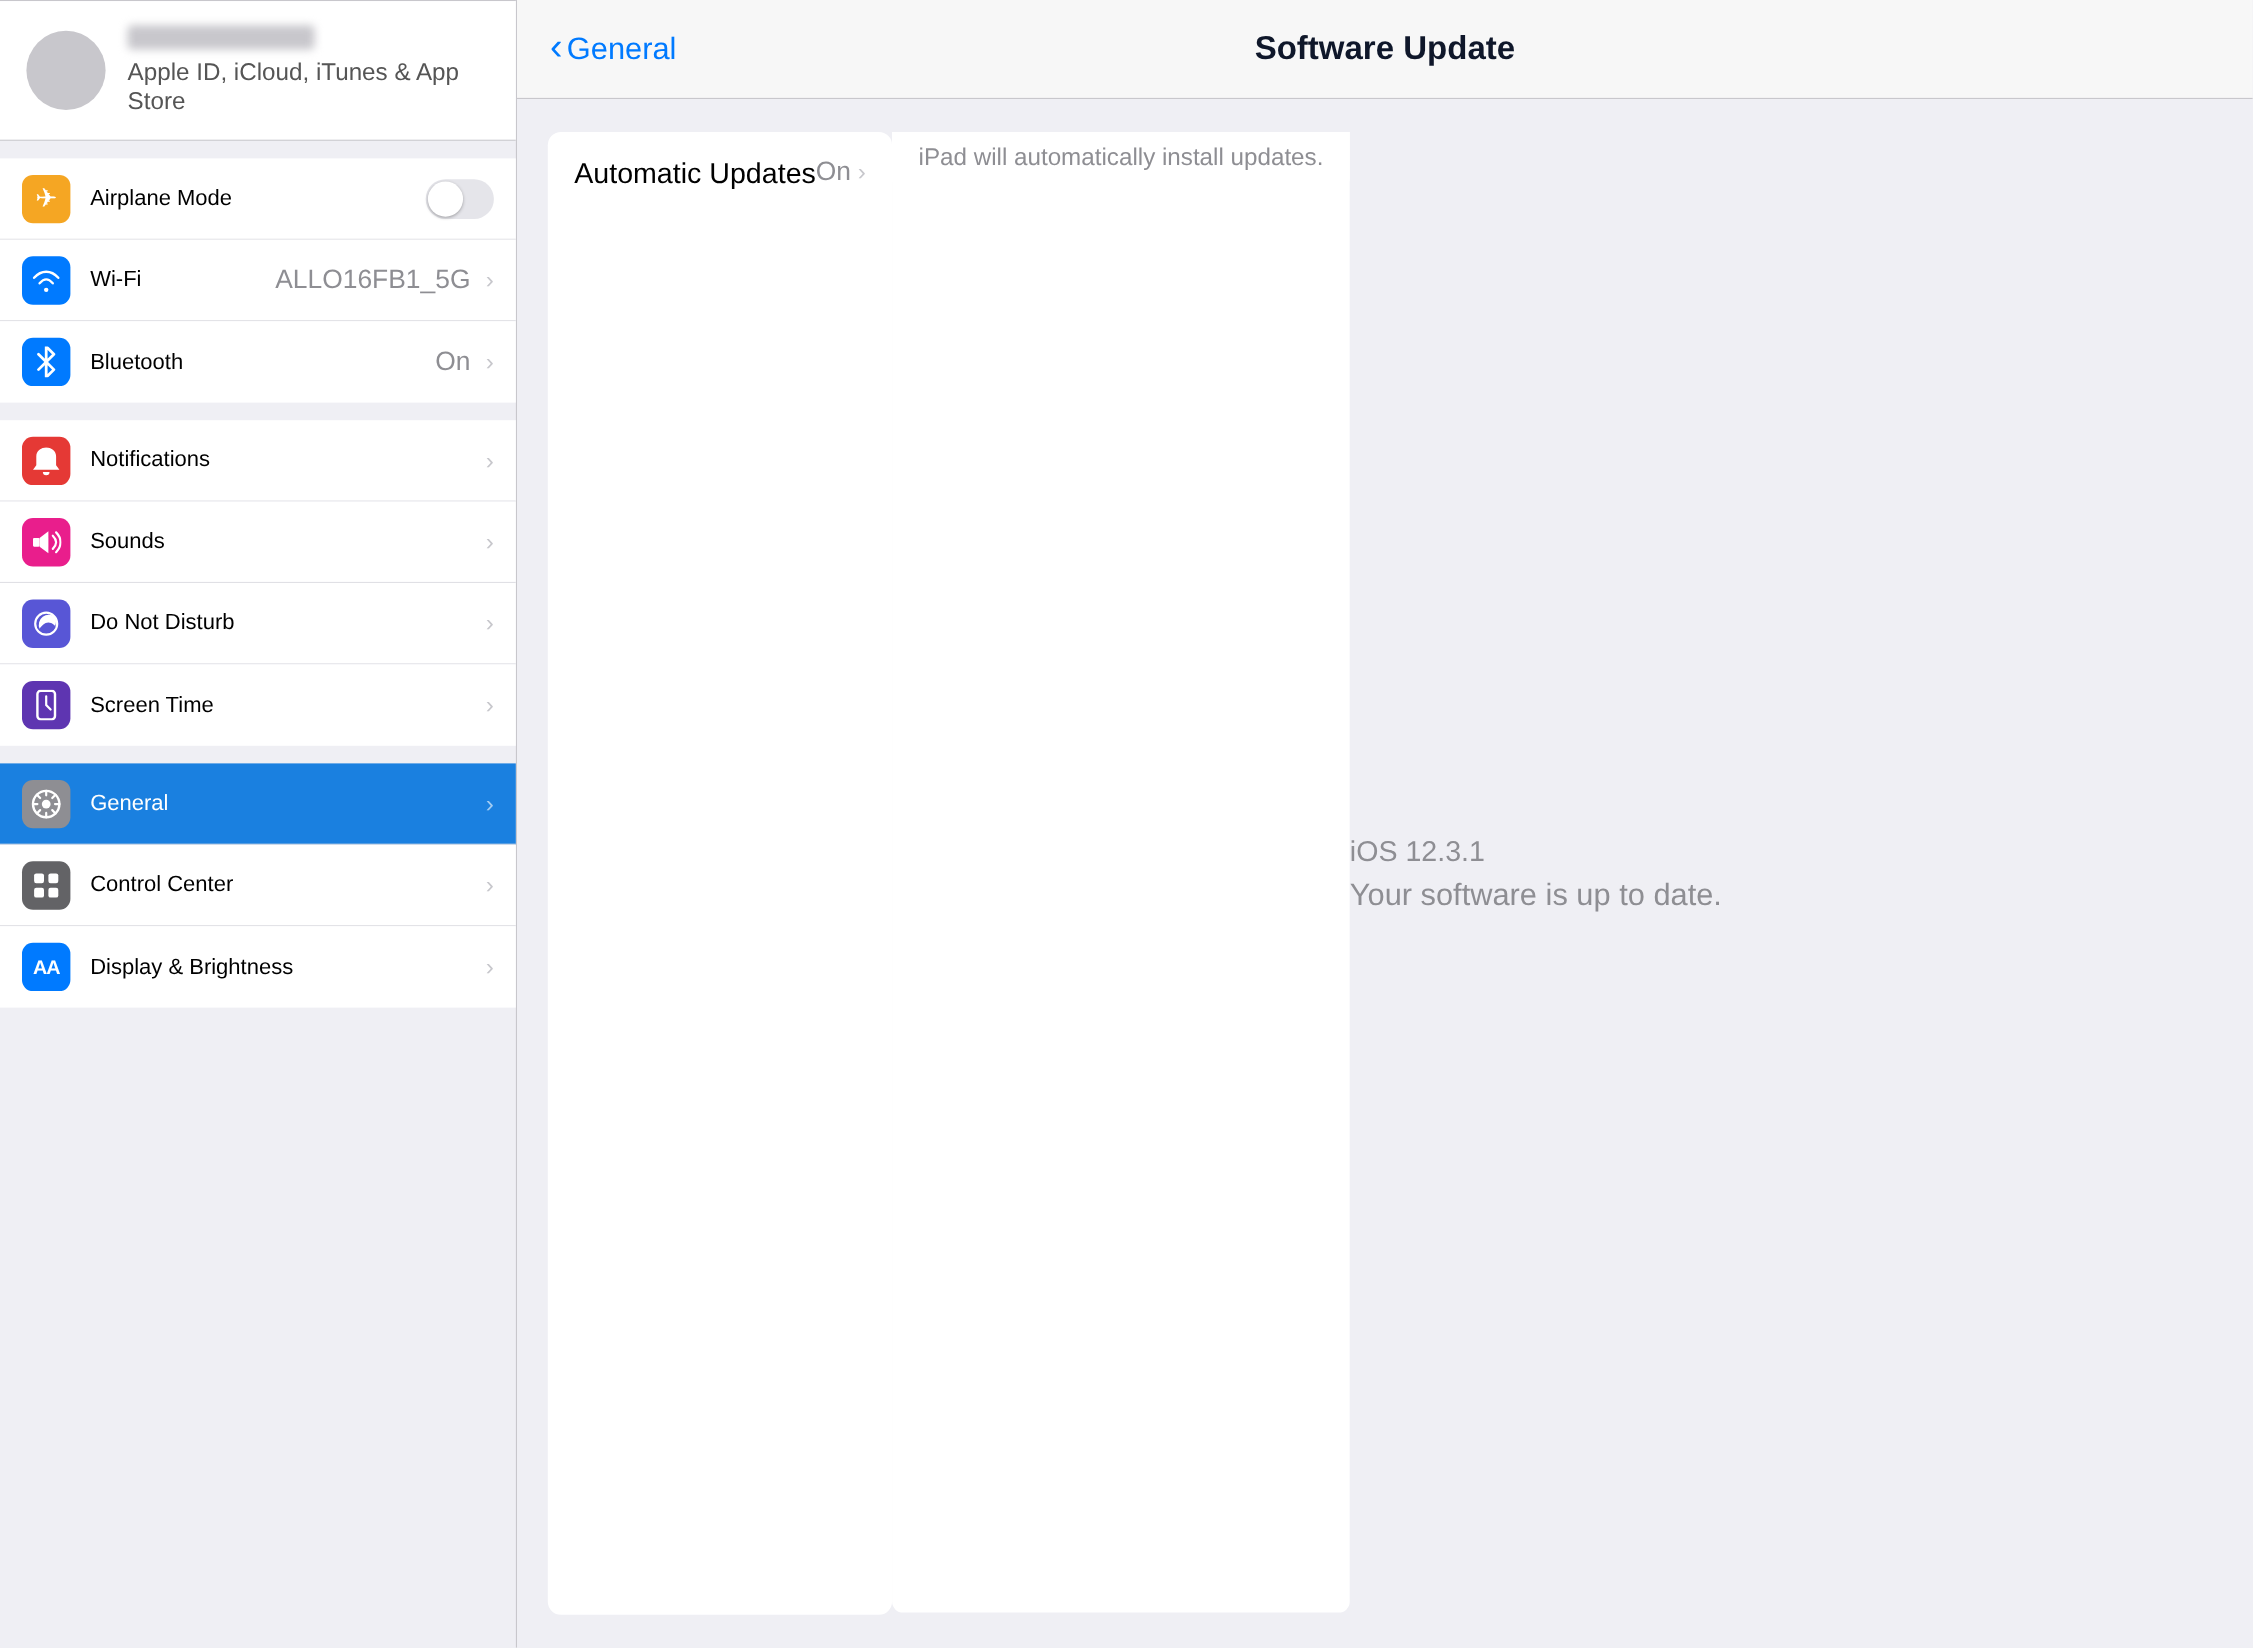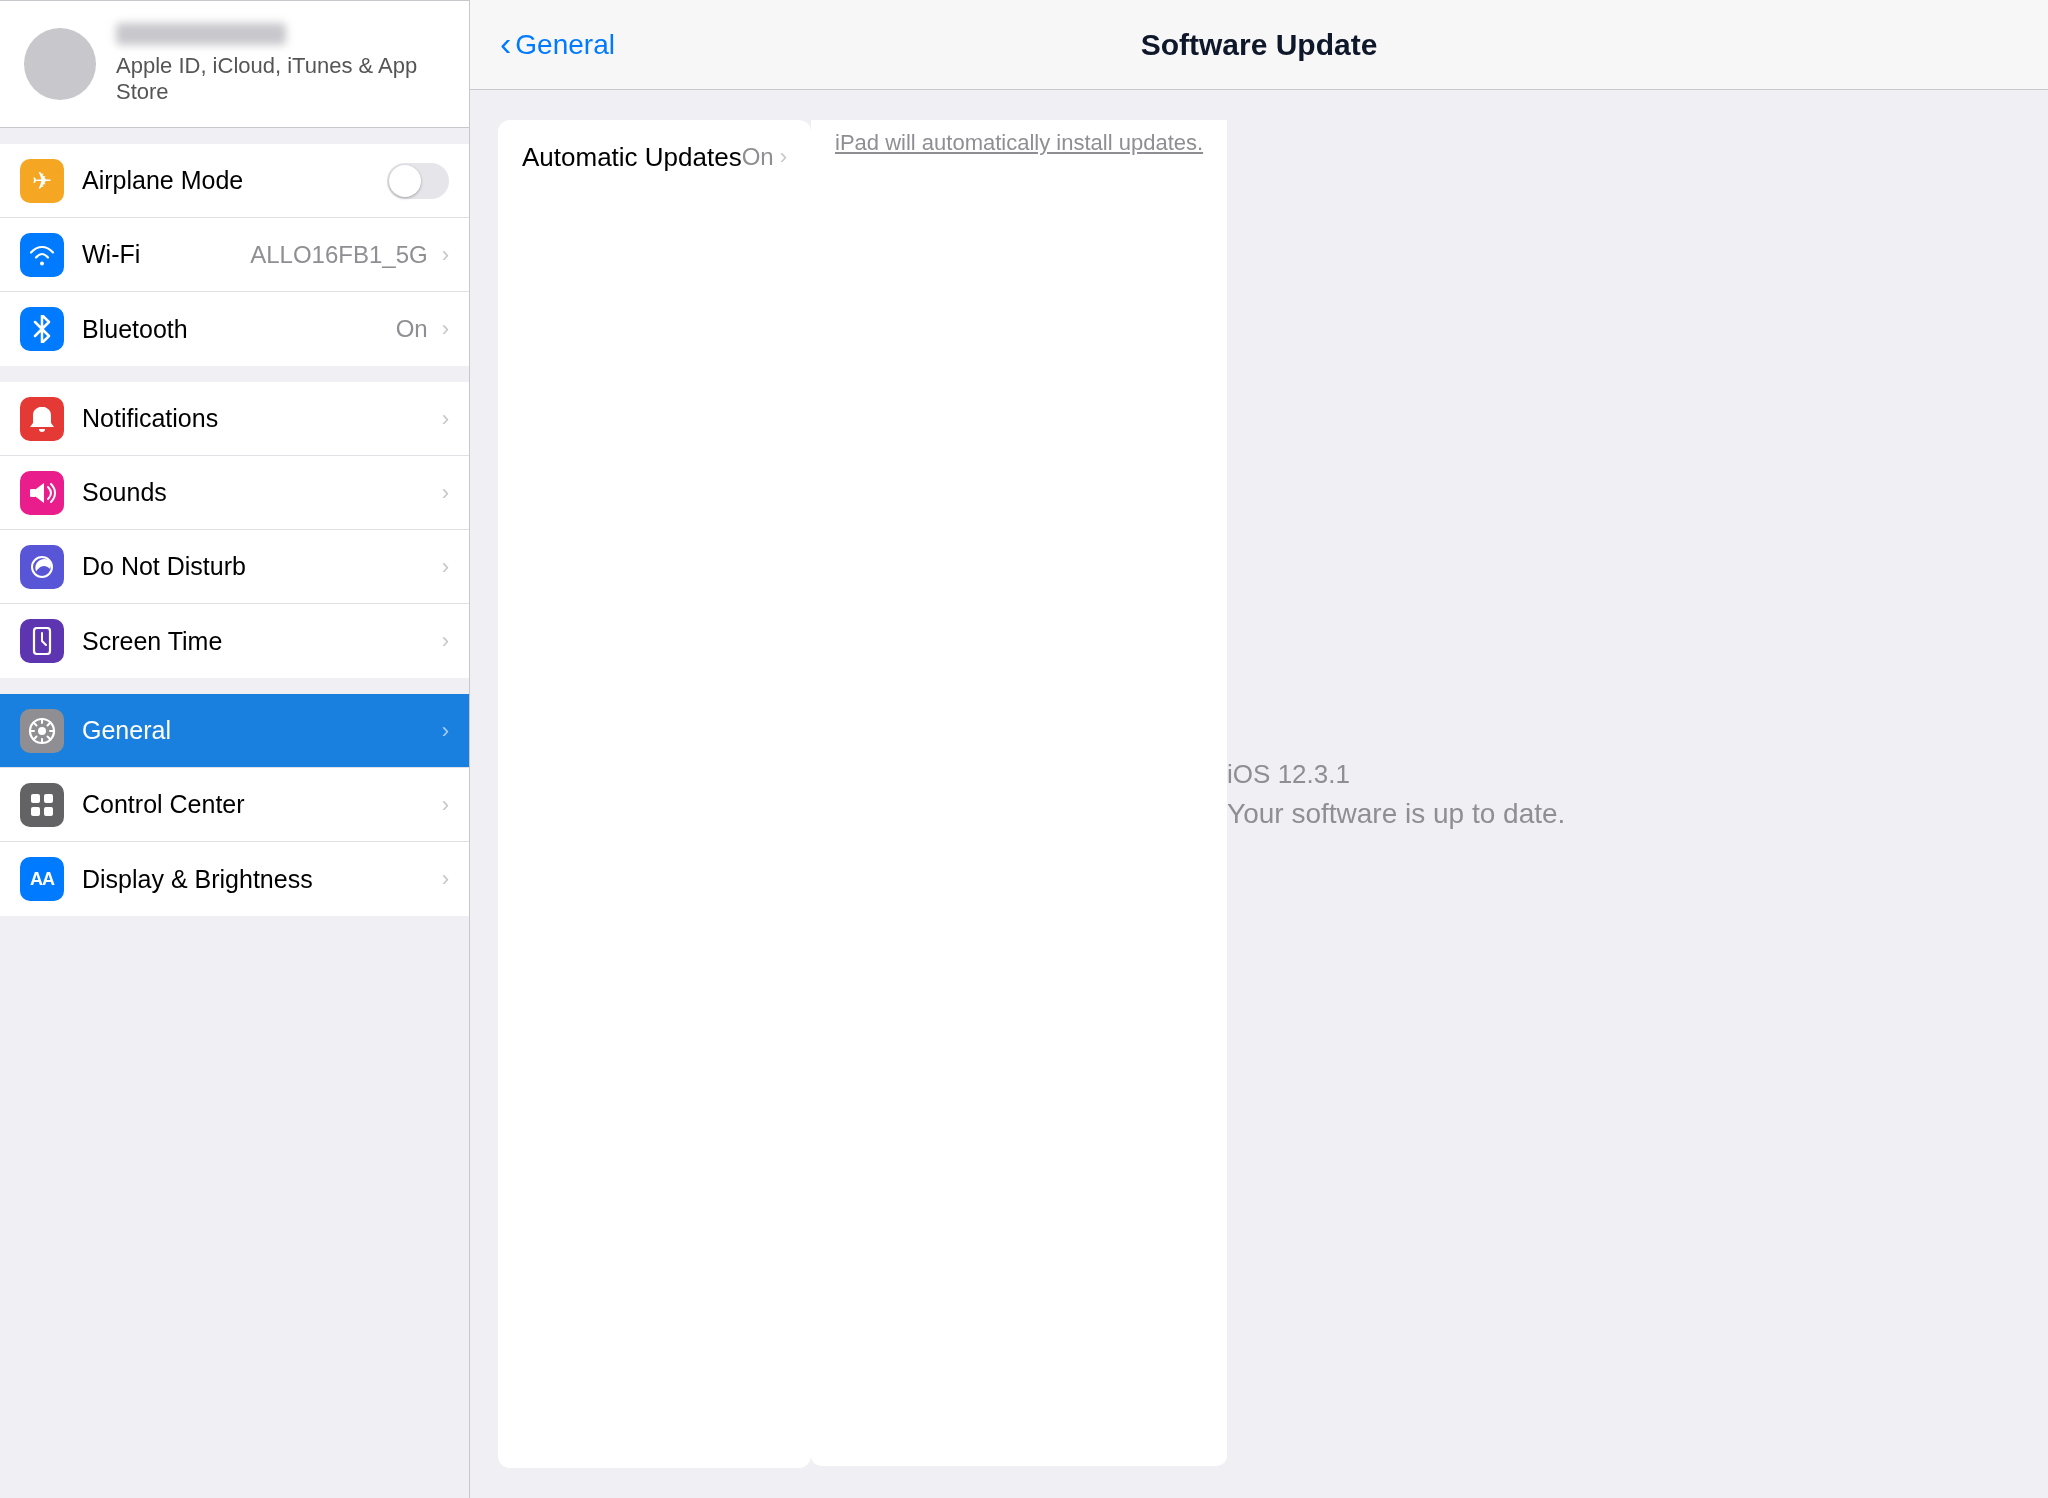--- a/index.html
+++ b/index.html
@@ -114,21 +114,21 @@
       margin-right: 18px;
       display: flex;
       align-items: center;
       justify-content: center;
       flex-shrink: 0;
       font-size: 24px;
       color: #fff;
     }
 
     .row-label {
-      font-size: 25px;
+      font-size: 20px;
       color: #000;
       flex: 1;
     }
 
     .row-value {
       font-size: 24px;
       color: #8e8e93;
       margin-right: 8px;
     }
 
@@ -255,21 +255,20 @@
       color: #c7c7cc;
       font-size: 22px;
     }
 
     .card-subtitle {
       font-size: 22px;
       color: #8e8e93;
       padding: 10px 24px 18px 24px;
       background: #fff;
       border-radius: 0 0 12px 12px;
-      text-decoration: underline;
     }
 
     
     .ios-center {
       flex: 1;
       display: flex;
       flex-direction: column;
       align-items: flex-start;
       justify-content: center;
     }

